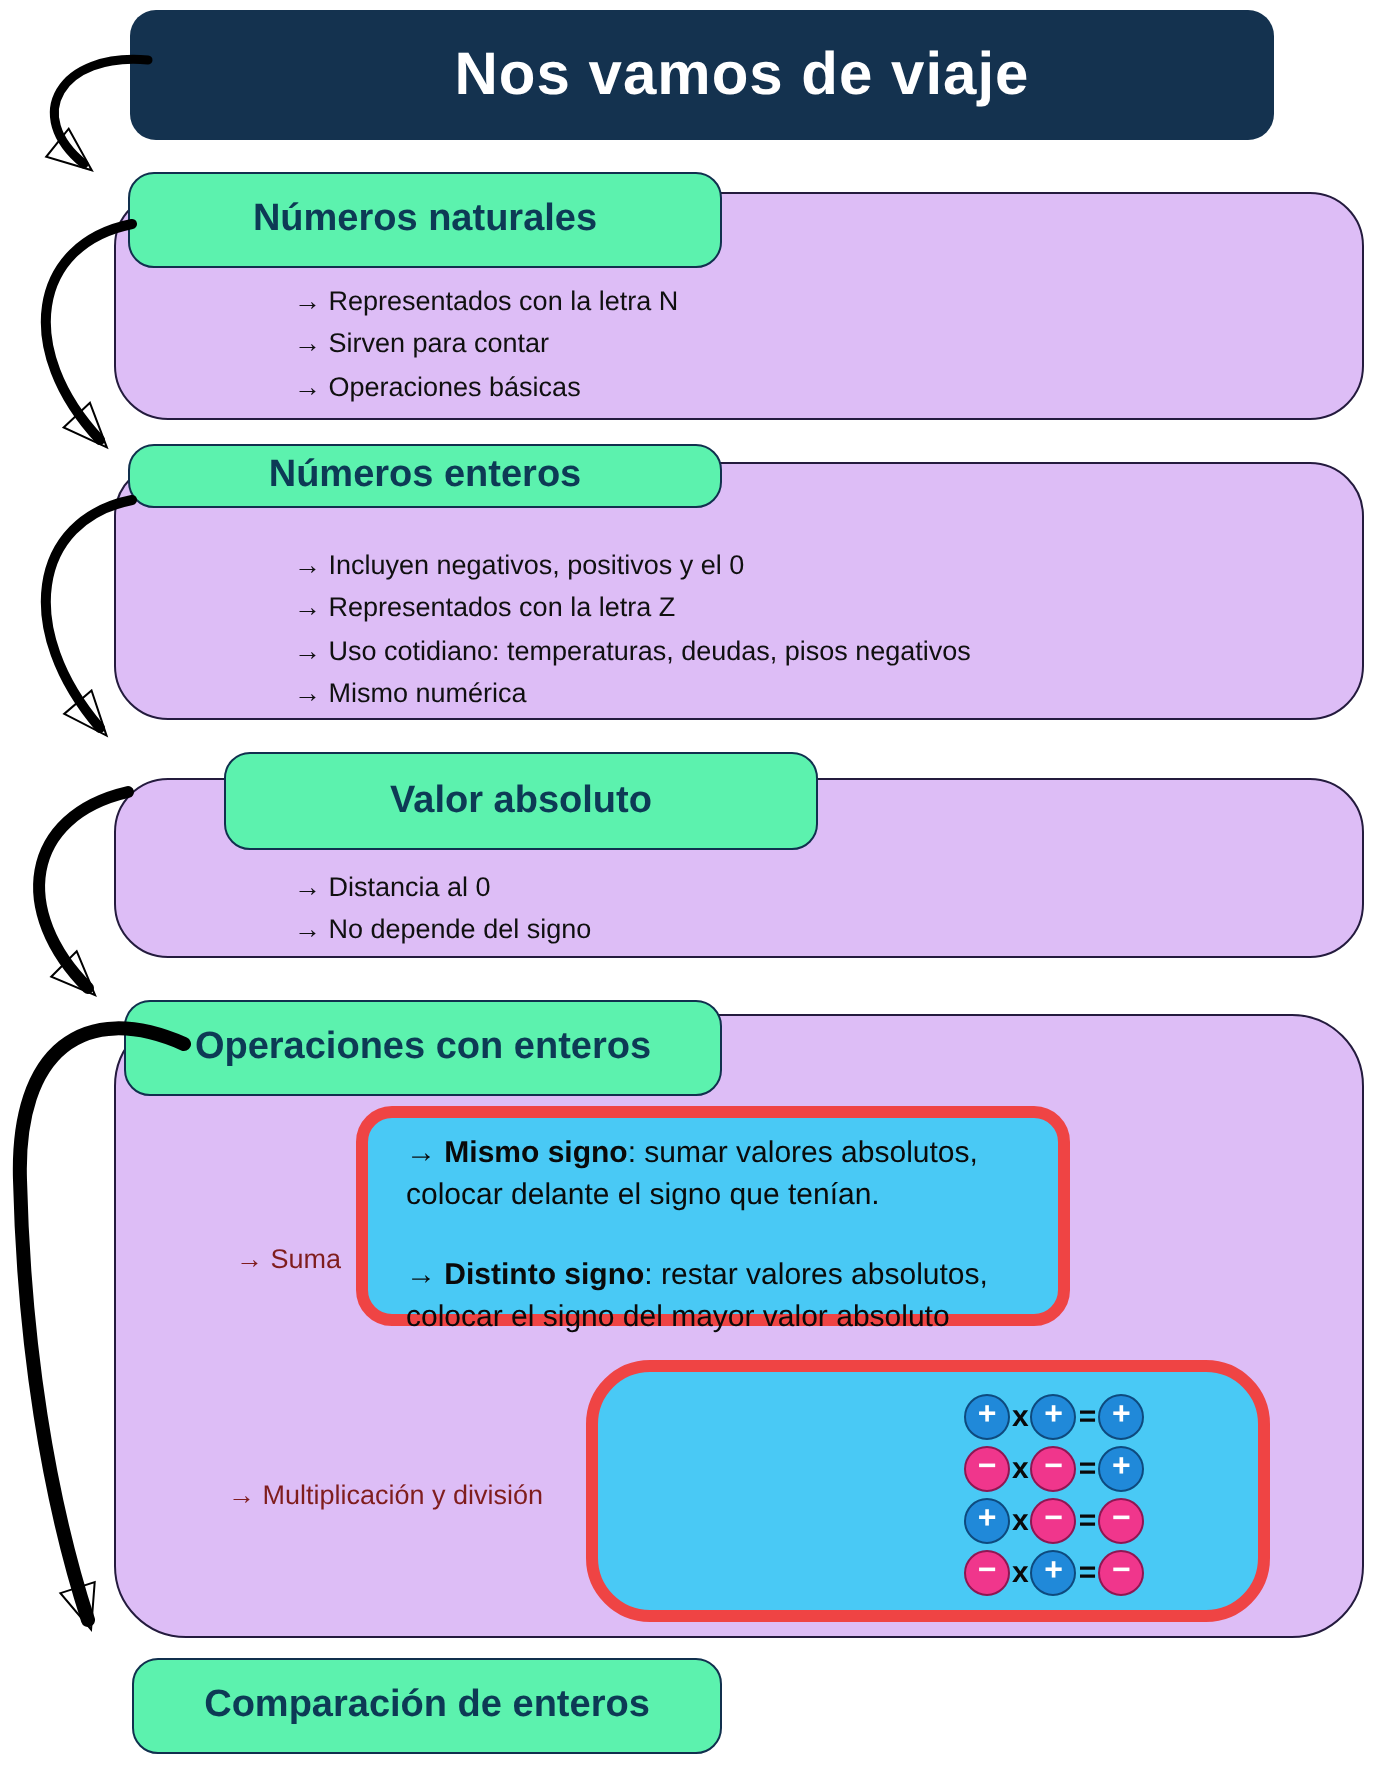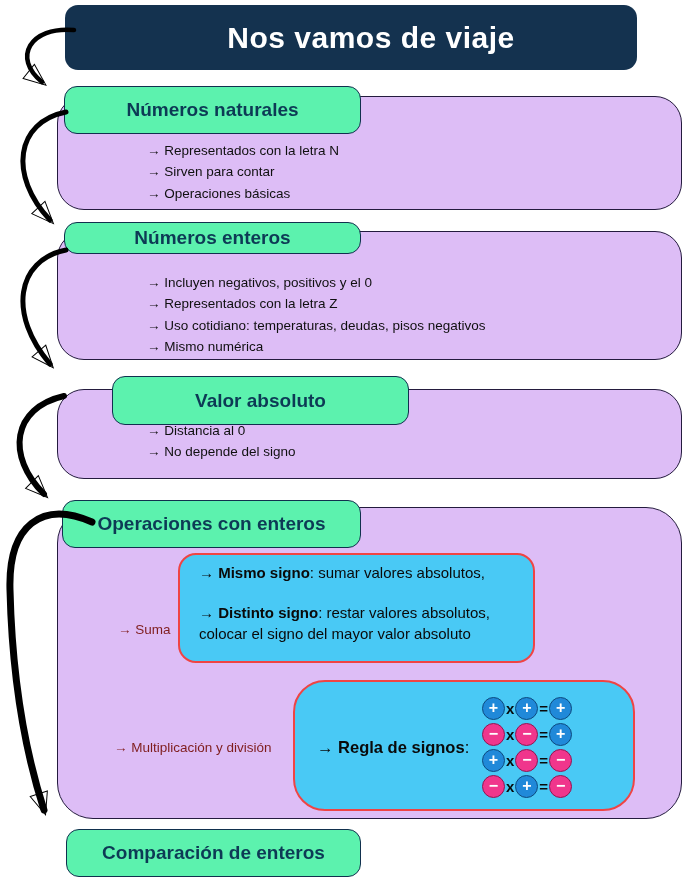--- a/index.html
+++ b/index.html
@@ -51,33 +51,33 @@
   }
 
   
   .bullets {
     position: absolute; left: 147px;
     font-size: 13.5px; color: #101010; line-height: 21.3px;
     white-space: nowrap;
   }
   .bl-1 { top: 140px; }
   .bl-2 { top: 272px; }
-  .bl-3 { top: 420px; }
+  .bl-3 { top: 433px; }
 
   
   .oplabel {
     position: absolute; font-size: 13.5px; color: #7f1d1d; white-space: nowrap;
   }
   .suma-label { left: 118px; top: 622px; }
   .mult-label { left: 114px; top: 740px; }
 
   
   .bluebox {
     position: absolute; background: var(--blue, #49c9f5);
-    border: 2px solid #ef4444;
+    border: 6px solid #ef4444;
   }
   .bb-1 {
     left: 178px; top: 553px; width: 357px; height: 110px;
     border-radius: 18px; padding: 7px 14px 0 19px;
     font-size: 15px; line-height: 21px; color: #0a0a0a;
   }
   .bb-1 .gap { height: 19px; }
   .bb-1 b { font-weight: bold; }
   .bb-2 { left: 293px; top: 680px; width: 342px; height: 131px; border-radius: 32px; }
 
@@ -147,29 +147,29 @@
 
   <div class="panel panel-4"></div>
   <div class="greenbox gb-4">
     <span class="gtitle">Operaciones con enteros</span>
   </div>
 
   <div class="oplabel suma-label">→ Suma</div>
 
   <div class="bluebox bb-1">
     <div><span>→ </span><b>Mismo signo</b><span>: sumar valores absolutos,</span></div>
+    <div>colocar delante el signo que tenían.</div>
     <div class="gap"></div>
     <div><span>→ </span><b>Distinto signo</b><span>: restar valores absolutos,</span></div>
     <div>colocar el signo del mayor valor absoluto</div>
   </div>
 
   <div class="oplabel mult-label">→ Multiplicación y división</div>
 
   <div class="bluebox bb-2"></div>
-  <div class="regla-label"><span>→ </span><b>Regla de signos</b><span>:</span></div>
 
   <div class="signs">
     <div class="sign-row">
       <span class="sign-circle pos">+</span>
       <span class="sign-op">x</span>
       <span class="sign-circle pos">+</span>
       <span class="sign-op">=</span>
       <span class="sign-circle pos">+</span>
     </div>
     <div class="sign-row">

